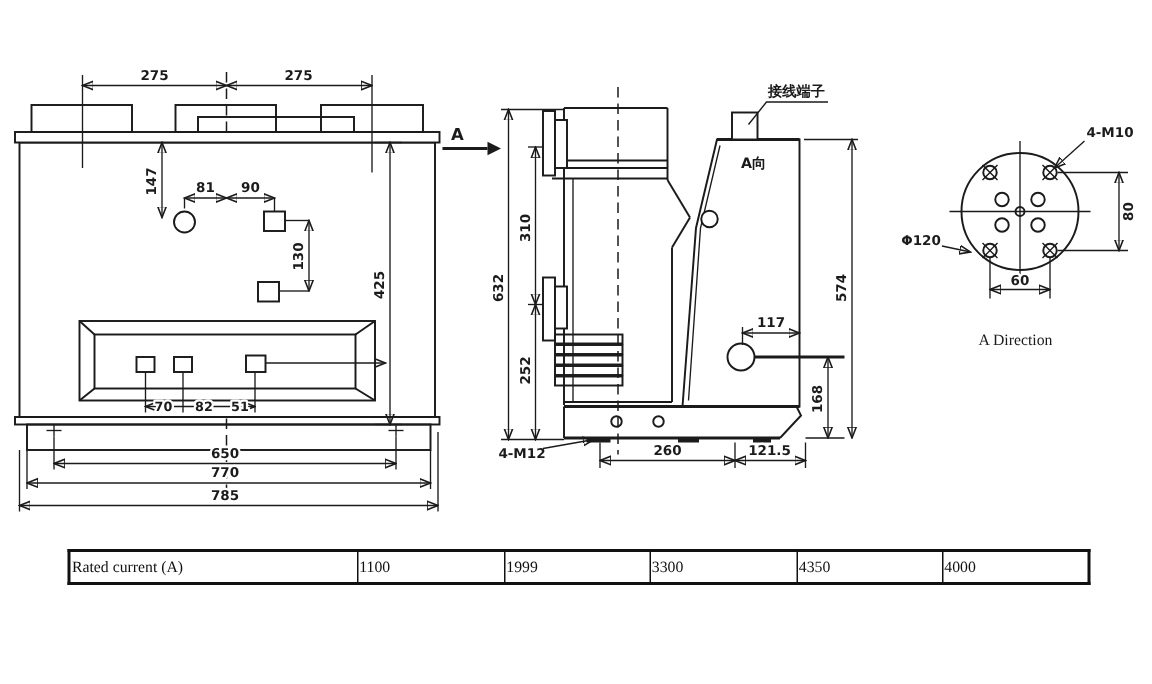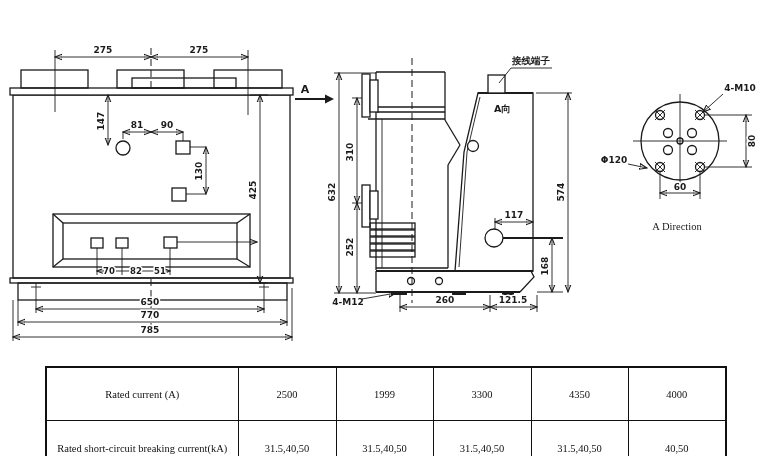--- a/index.html
+++ b/index.html
@@ -16,23 +16,23 @@
   text{stroke:none;}
   .dim{font:bold 9px "DejaVu Sans",sans-serif;fill:#1b1b1b;text-anchor:middle;
        paint-order:stroke;stroke:#ffffff;stroke-width:3px;stroke-linejoin:round;}
   .dim-sm{font-size:8.5px;}
   .big{font:bold 11px "DejaVu Sans",sans-serif;fill:#1b1b1b;text-anchor:middle;}
   .cjk{font:bold 9.5px "DejaVu Sans",sans-serif;fill:#1b1b1b;}
   .cap{font:10.5px "Liberation Serif",serif;fill:#1b1b1b;text-anchor:middle;}
   
   #ratings{position:absolute;left:45px;top:366px;width:680px;border-collapse:collapse;
            table-layout:fixed;background:#ffffff;}
-  #ratings td{border:1px solid #111;text-align:center;vertical-align:middle;
+  #ratings td{border:1px solid #111;vertical-align:middle;
            font:10.5px "Liberation Serif",serif;color:#111;white-space:nowrap;
-           overflow:hidden;padding:16px 1px;}
+           overflow:hidden;padding:0 1px;}
   #ratings{border:2px solid #111;}
   #ratings tr.r1 td{height:20px;}
   #ratings tr.r2 td{height:22px;}
 </style>
 </head>
 <body>
 
 <div id="screen">
 <svg width="768" height="360" viewBox="0 0 768 360">
   <defs>
@@ -258,29 +258,21 @@
       <col style="width:192px">
         <col style="width:98px">
         <col style="width:97px">
       <col style="width:98px">
         <col style="width:97px">
         <col style="width:98px">
     </colgroup>
     <tbody>
         <tr class="r1">
       <td>Rated current (A)</td>
-      <td>2500</td>
+      <td>1100</td>
       <td>1999</td>
       <td>3300</td>
       <td>4350</td>
       <td>4000</td>
     </tr>
-    <tr class="r2">
-      <td>Rated short-circuit breaking current(kA)</td>
-      <td>31.5,40,50</td>
-      <td>31.5,40,50</td>
-      <td>31.5,40,50</td>
-      <td>31.5,40,50</td>
-      <td>40,50</td>
-    </tr>
   </tbody>
     </table>
 </div>
 
 </body></html>

